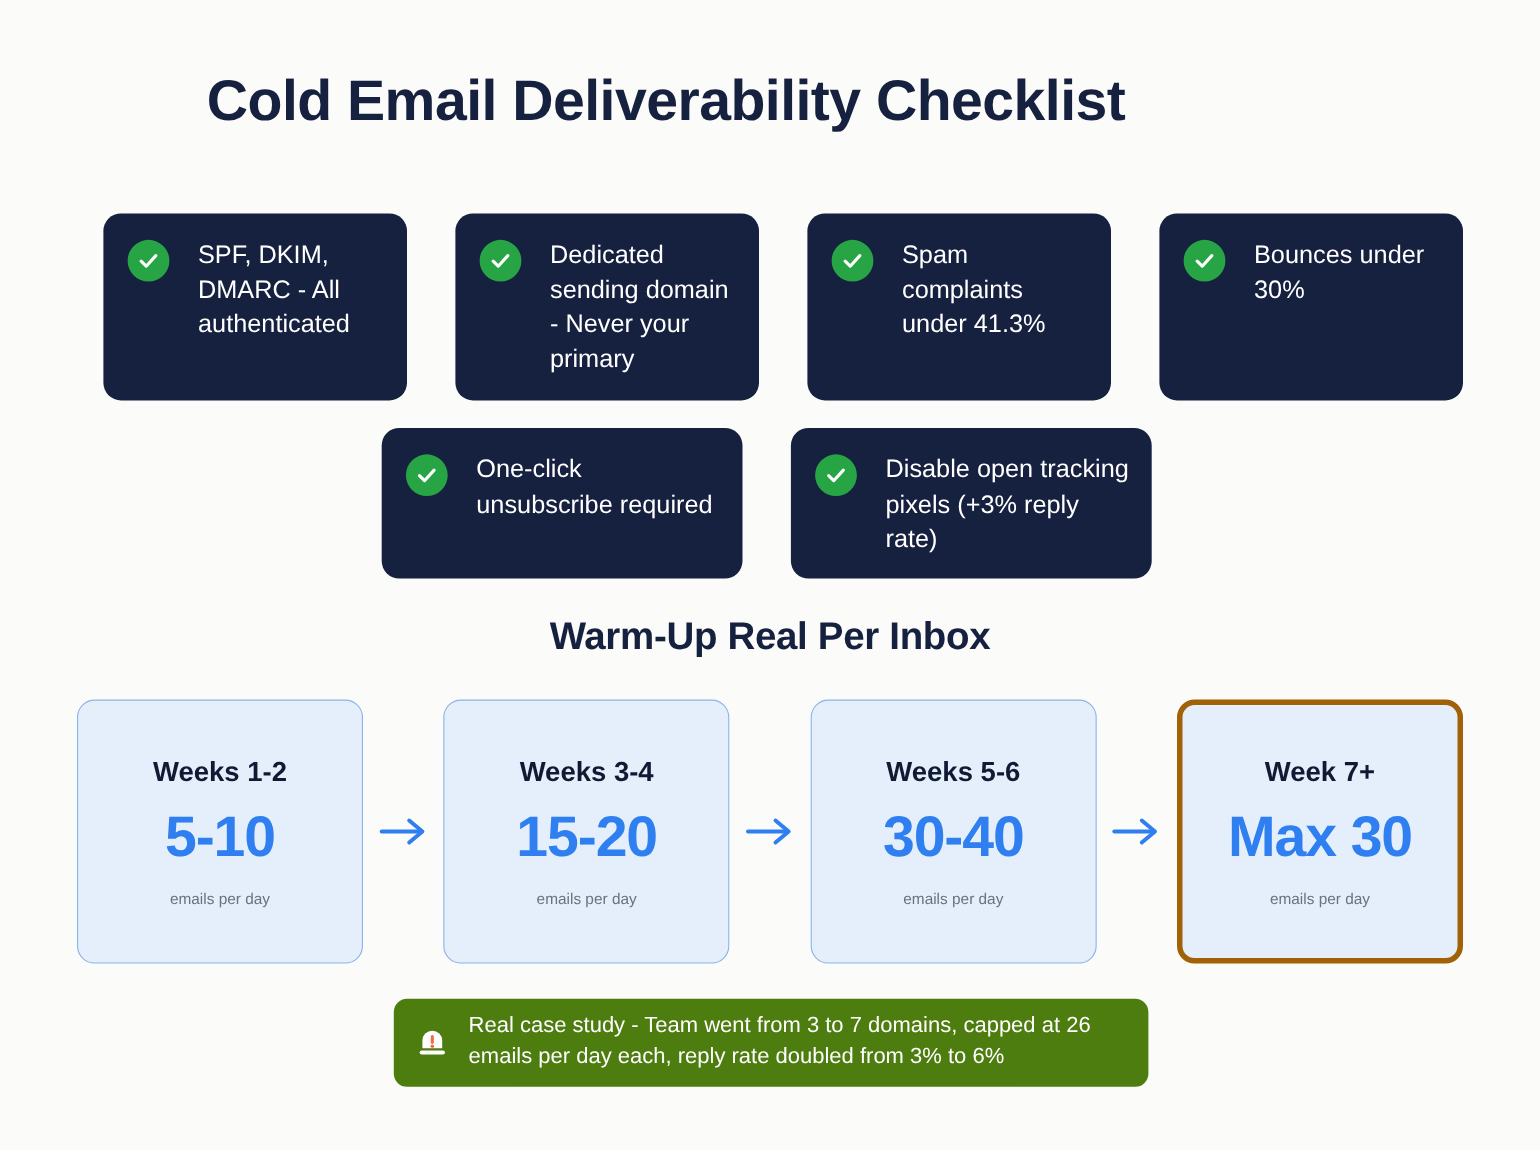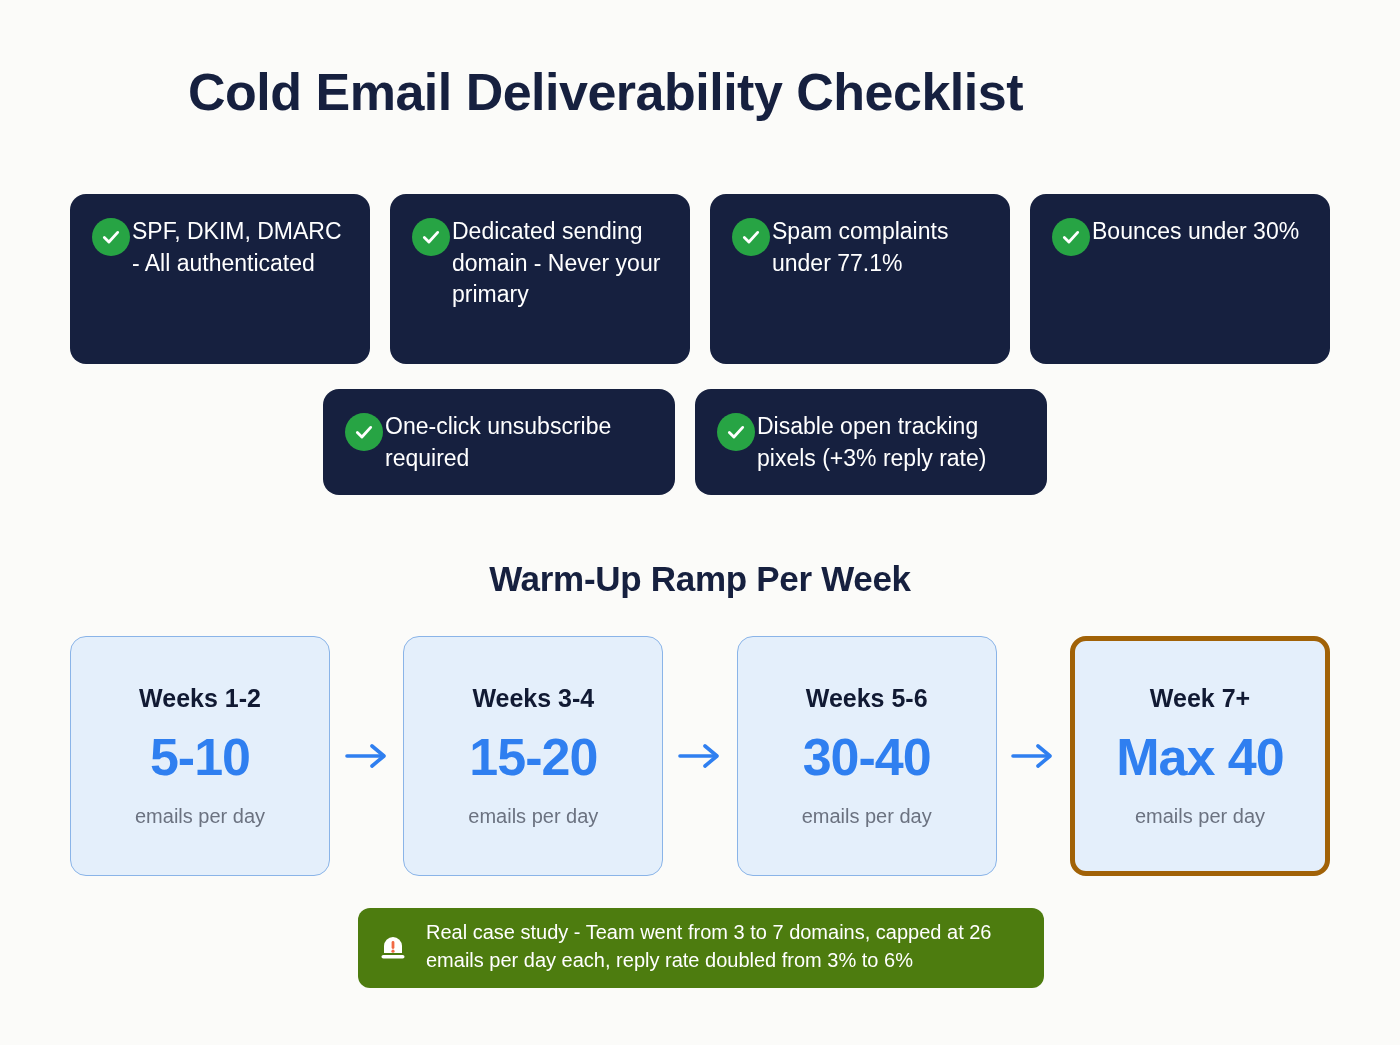--- a/index.html
+++ b/index.html
@@ -50,22 +50,23 @@
     gap: 20px;
     align-items: stretch;
   }
 
   .check-card {
     background: #16203f;
     border-radius: 16px;
     padding: 22px 20px 20px 22px;
     display: flex;
     align-items: flex-start;
-    gap: 2px;
+    gap: 26px;
     min-height: 170px;
+    margin-left: 24px;
   }
 
   .checklist-row-1 .check-card { flex: 1 1 0; }
   .checklist-row-2 .check-card { flex: 1 1 0; min-height: 106px; }
 
   .check-badge {
     flex: 0 0 auto;
     width: 38px;
     height: 38px;
     border-radius: 50%;
@@ -134,21 +135,21 @@
   .ramp-value {
     font-size: 52px;
     font-weight: bold;
     color: #2f7ff0;
     letter-spacing: -1px;
     margin-bottom: 16px;
     text-align: right;
   }
 
   .ramp-unit {
-    font-size: 20px;
+    font-size: 14px;
     color: #6b7280;
   }
 
   .ramp-arrow {
     flex: 1 1 auto;
     display: flex;
     align-items: center;
     justify-content: center;
     color: #2f7ff0;
   }
@@ -208,21 +209,21 @@
     </span>
     <span class="check-text">Dedicated sending domain - Never your primary</span>
   </div>
 
   <div class="check-card">
     <span class="check-badge">
       <svg width="20" height="20" viewBox="0 0 24 24" fill="none" stroke="#ffffff" stroke-width="3.4" stroke-linecap="round" stroke-linejoin="round">
           <polyline points="4 12.5 9.5 18 20 6.5"></polyline>
         </svg>
     </span>
-    <span class="check-text">Spam complaints under 77.1%</span>
+    <span class="check-text">Spam complaints under 41.3%</span>
   </div>
 
   <div class="check-card">
     <span class="check-badge">
       <svg width="20" height="20" viewBox="0 0 24 24" fill="none" stroke="#ffffff" stroke-width="3.4" stroke-linecap="round" stroke-linejoin="round">
           <polyline points="4 12.5 9.5 18 20 6.5"></polyline>
         </svg>
     </span>
     <span class="check-text">Bounces under 30%</span>
   </div>
@@ -244,21 +245,21 @@
     <span class="check-badge">
       <svg width="20" height="20" viewBox="0 0 24 24" fill="none" stroke="#ffffff" stroke-width="3.4" stroke-linecap="round" stroke-linejoin="round">
           <polyline points="4 12.5 9.5 18 20 6.5"></polyline>
         </svg>
     </span>
     <span class="check-text">Disable open tracking pixels (+3% reply rate)</span>
   </div>
 
 </div>
 
-<h2 class="section-heading">Warm-Up Ramp Per Week</h2>
+<h2 class="section-heading">Warm-Up Real Per Inbox</h2>
 
 <div class="ramp-row">
 
   <div class="ramp-card">
     <div class="ramp-label">Weeks 1-2</div>
     <div class="ramp-value">5-10</div>
     <div class="ramp-unit">emails per day</div>
   </div>
 
   <div class="ramp-arrow">
@@ -289,21 +290,21 @@
 
   <div class="ramp-arrow">
     <svg width="48" height="30" viewBox="0 0 48 30" fill="none" stroke="#2f7ff0" stroke-width="3.6" stroke-linecap="round" stroke-linejoin="round">
         <line x1="4" y1="15" x2="40" y2="15"></line>
         <polyline points="29 5 41 15 29 25"></polyline>
       </svg>
   </div>
 
   <div class="ramp-card highlight">
     <div class="ramp-label">Week 7+</div>
-    <div class="ramp-value">Max 40</div>
+    <div class="ramp-value">Max 30</div>
     <div class="ramp-unit">emails per day</div>
   </div>
 
 </div>
 
 <div class="callout">
   <span class="callout-icon">
     <svg width="32" height="32" viewBox="0 0 32 32" fill="none">
       <path d="M7 22 V15 a9 9 0 0 1 18 0 v7 z" fill="#ffffff"></path>
       <rect x="4.5" y="24" width="23" height="3.6" rx="1.8" fill="#ffffff"></rect>

